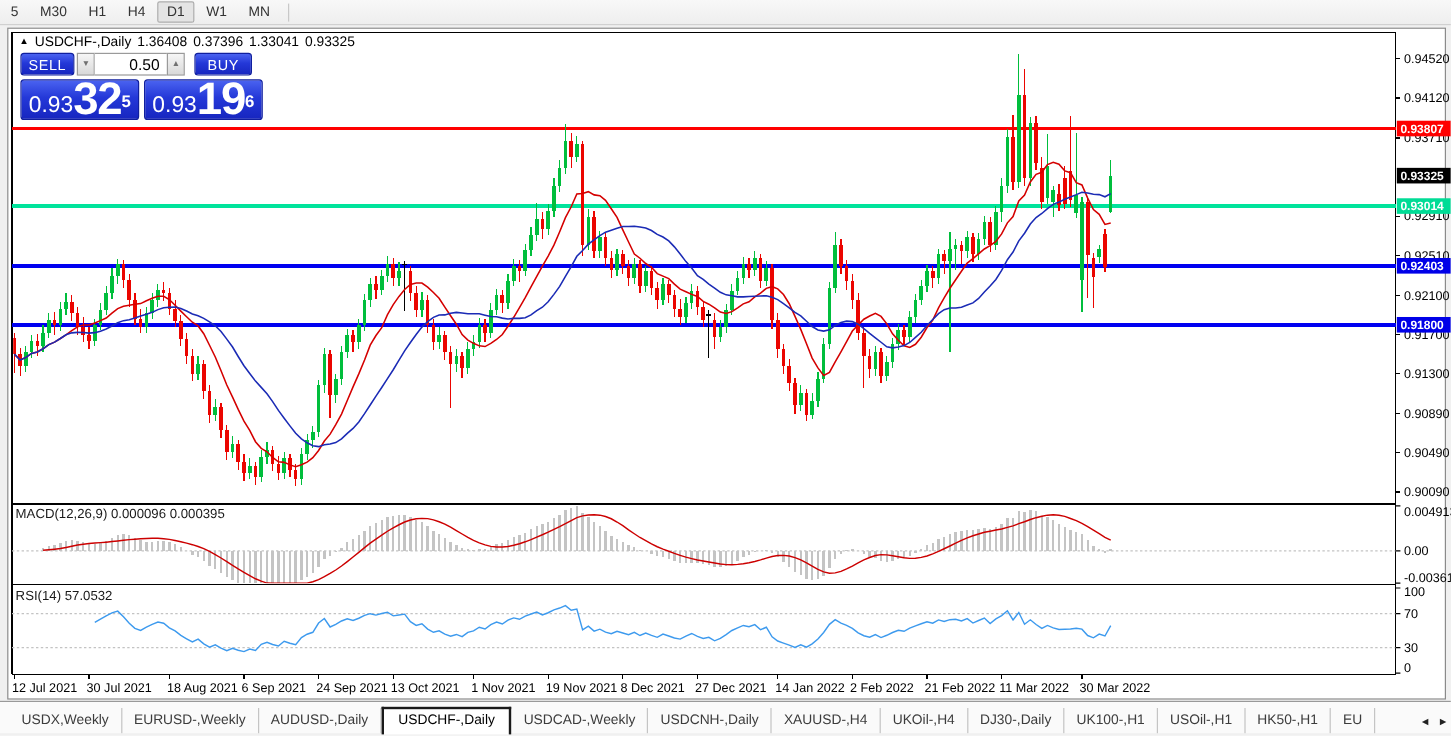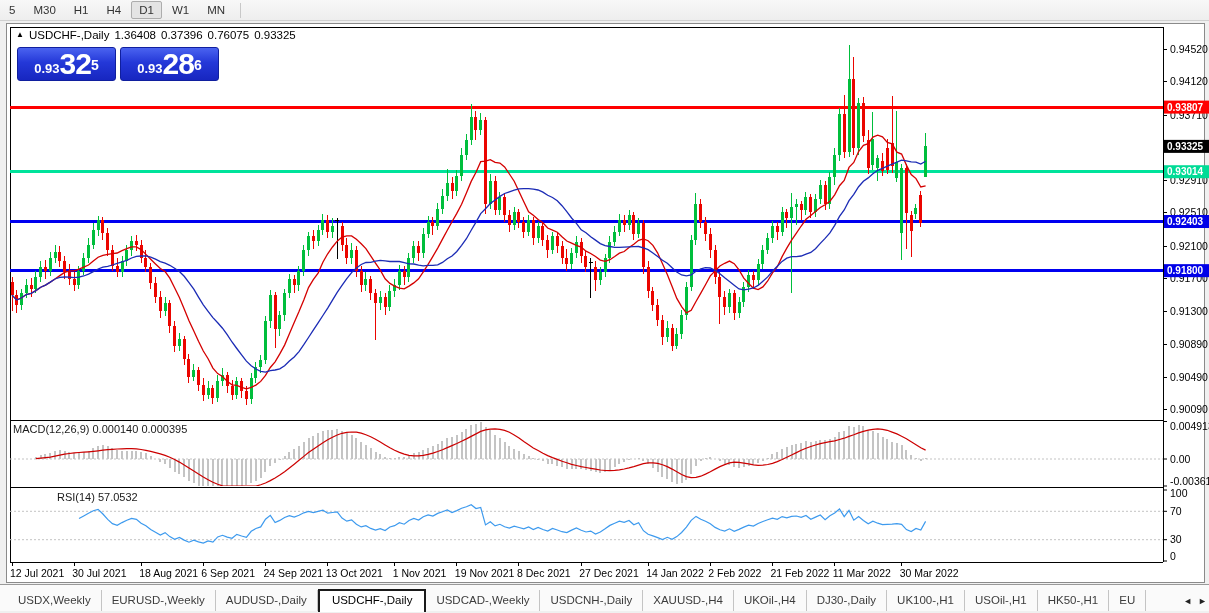--- a/index.html
+++ b/index.html
@@ -36,22 +36,22 @@
   .lot-box { display:flex; margin-left:2px; height:19px; }
   .spin-btn { width:15px; background:linear-gradient(#f6f6f6,#d9d9d9); border:1px solid #9a9a9a;
               font-size:7px; color:#707070; display:flex; align-items:center; justify-content:center; cursor:pointer; }
   .lot-input { width:60px; border:1px solid #9a9a9a; border-left:none; border-right:none;
                text-align:right; font-size:13px; padding-right:6px; font-family:"Liberation Sans",sans-serif; }
   .tp-row2 { display:flex; margin-top:3px; }
   .price-box { background:linear-gradient(#4a63f0,#2438d8 45%,#1726c0); border:1px solid #101f9e;
                border-radius:3px; color:#fff; width:99px; height:34px; display:flex;
                align-items:flex-end; justify-content:center; padding-bottom:1px; cursor:pointer; }
   .price-box + .price-box { margin-left:4px; }
-  .pb-small { font-size:13px; font-weight:bold; line-height:20px; }
-  .pb-big   { font-size:30px; font-weight:bold; line-height:30px; letter-spacing:-1px;text-align:center; }
+  .pb-small { font-size:19px; font-weight:normal; line-height:20px; }
+  .pb-big   { font-size:38px; font-weight:bold; line-height:30px; letter-spacing:-1px;text-align:center; }
   .pb-sup   { font-size:14px; font-weight:bold; line-height:34px; align-self:flex-start; }
 
   
   .ind-label { position:absolute; z-index:6; font-size:11px; color:#1a1a1a; white-space:nowrap; }
 
   
   .tabbar { position:absolute; left:0; top:584px; width:1209px; height:27px; background:#fafafa;
             border-top:1px solid #999; display:flex; align-items:flex-end; z-index:5; font-size:11.5px; }
   .tab { padding:4px 10px 5px 10px; color:#3c3c3c; white-space:nowrap; border-right:1px solid #c4c4c4;
          cursor:pointer; }
@@ -1164,41 +1164,50 @@
       <line x1="901.638" y1="562" x2="901.638" y2="566" stroke="#000" shape-rendering="crispEdges"></line>
       <text x="899.638" y="577">30 Mar 2022</text>
     </g>
   </svg>
 
 <div class="chart-header">
   <span class="dir-icon">▲</span>
   <span>USDCHF-,Daily</span>
   <span>1.36408</span>
   <span>0.37396</span>
-  <span>0.76075</span>
+  <span>1.33041</span>
   <span>0.93325</span>
 </div>
 
 <div class="trade-panel">
+  <div class="tp-row1">
+    <div class="btn-blue sell-btn">SELL</div>
+    <div class="lot-box">
+      <div class="spin-btn">▼</div>
+      <input class="lot-input" value="0.50" style="">
+      <div class="spin-btn">▲</div>
+    </div>
+    <div class="btn-blue buy-btn">BUY</div>
+  </div>
   <div class="tp-row2">
     <div class="price-box">
       <span class="pb-small">0.93</span>
       <span class="pb-big">32</span>
       <span class="pb-sup">5</span>
     </div>
     <div class="price-box">
       <span class="pb-small">0.93</span>
-      <span class="pb-big">28</span>
+      <span class="pb-big">19</span>
       <span class="pb-sup">6</span>
     </div>
   </div>
 </div>
 
-<div class="ind-label" style="left:13px; top:423px;">MACD(12,26,9) 0.000140 0.000395</div>
-<div class="ind-label" style="left:13px; top:491px;margin-left:44px;">RSI(14) 57.0532</div>
+<div class="ind-label" style="left:13px; top:423px;">MACD(12,26,9) 0.000096 0.000395</div>
+<div class="ind-label" style="left:13px; top:491px;">RSI(14) 57.0532</div>
 
 <div class="tabbar" id="tabbar">
   <div class="tab">USDX,Weekly</div>
     <div class="tab">EURUSD-,Weekly</div>
     <div class="tab">AUDUSD-,Daily</div>
     <div class="tab active">USDCHF-,Daily</div>
     <div class="tab">USDCAD-,Weekly</div>
     <div class="tab">USDCNH-,Daily</div>
     <div class="tab">XAUUSD-,H4</div>
     <div class="tab">UKOil-,H4</div>

